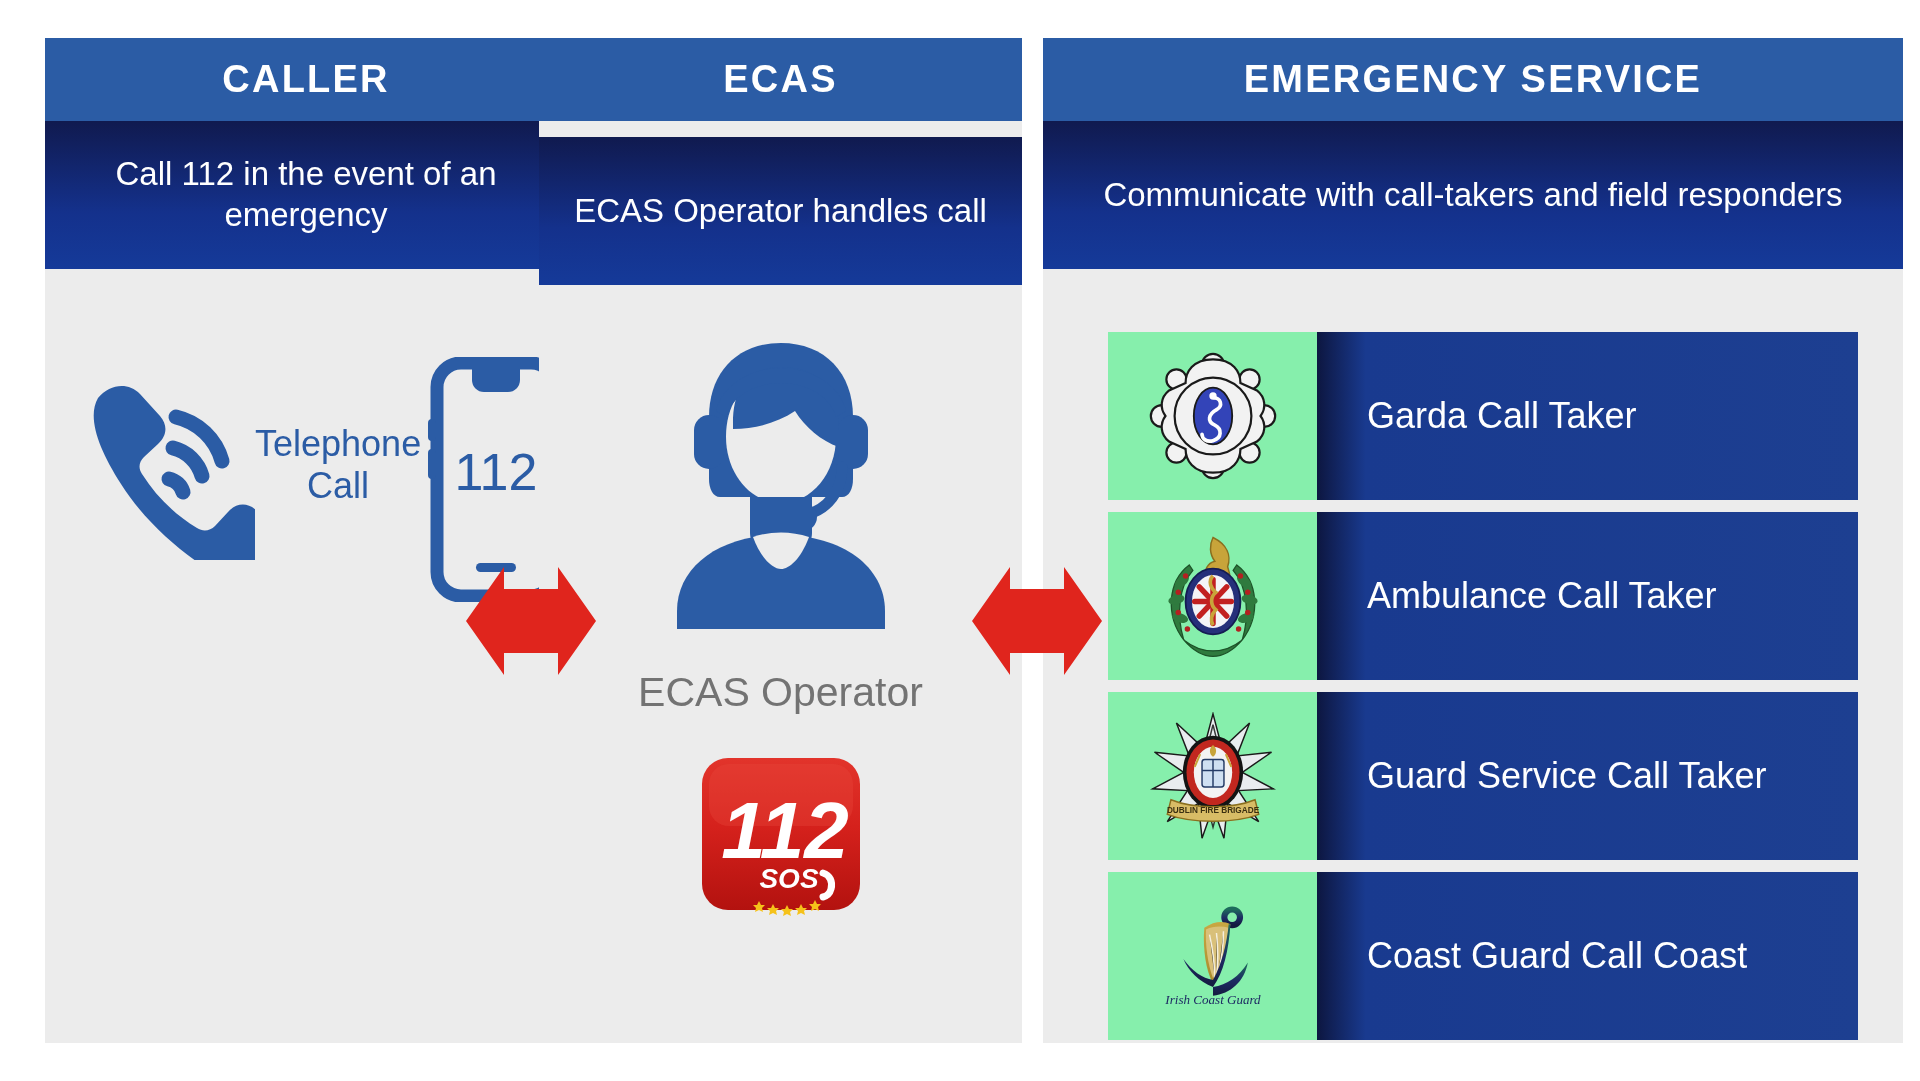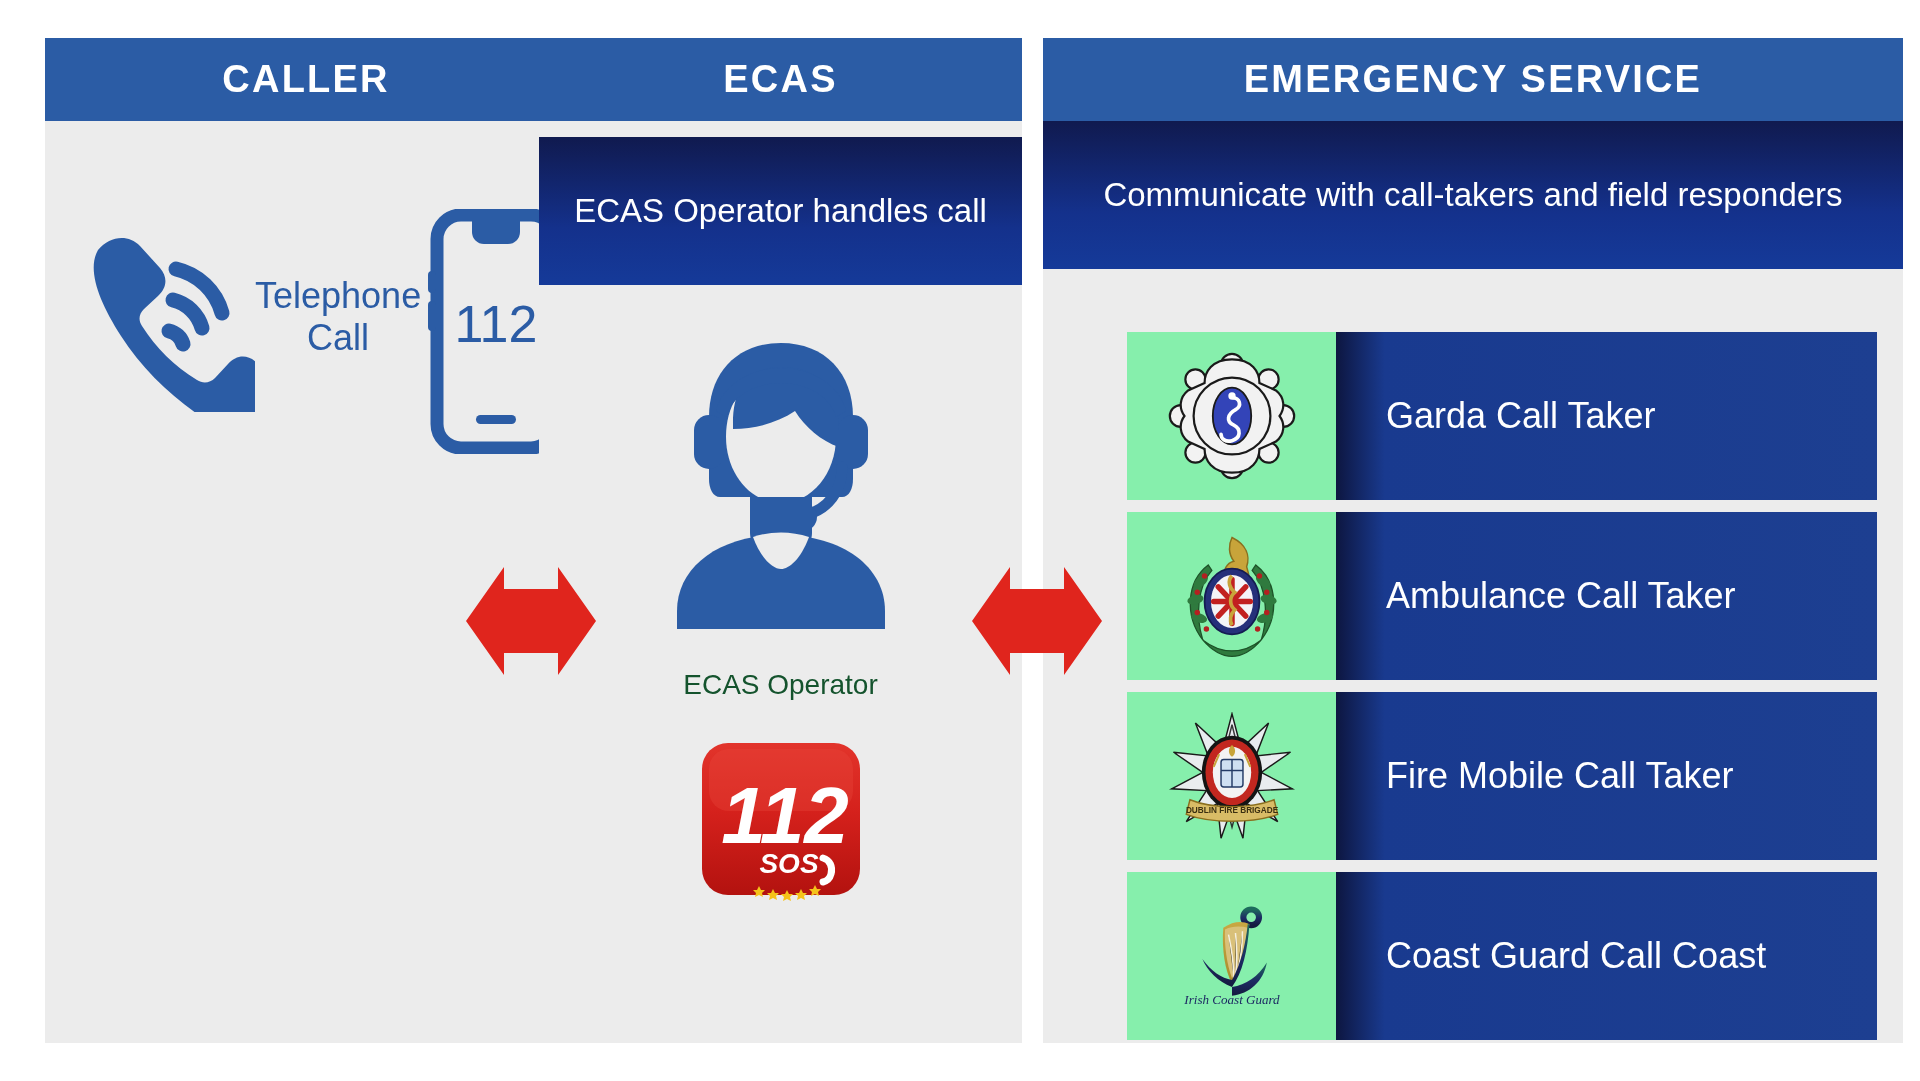--- a/index.html
+++ b/index.html
@@ -63,22 +63,22 @@
     align-items: center;
     padding-top: 44px;
   }
   .label-blue {
     color: #2b5ca5;
     font-size: 36px;
     margin-top: 14px;
     text-align: center;
   }
   .label-red {
-    color: #14532d;
-    font-size: 28px;
+    color: #737373;
+    font-size: 41px;
     text-align: center;
   }
 
   
   .ecas-stack {
     display: flex;
     flex-direction: column;
     align-items: center;
     padding-top: 36px;
   }
@@ -88,21 +88,21 @@
     position: absolute;
     width: 130px; height: 108px;
     z-index: 6;
   }
   #arrow-left  { left: 466px;  top: 567px; }
   #arrow-right { left: 972px;  top: 567px; }
 
   
   .svc-list {
     position: absolute;
-    left: 75px; top: 63px;
+    left: 56px; top: 63px;
     width: 750px;
     padding-left: 9px;
   }
   .svc-row {
     display: flex;
     align-items: stretch;
     height: 168px;
     margin-bottom: 12px;
   }
   .svc-logo {
@@ -123,20 +123,23 @@
     font-size: 36px;
   }
 </style>
 </head>
 <body>
 
 <div id="stage">
 
   <div class="column" id="col-caller">
     <div class="col-title">CALLER</div>
+    <div class="col-sub">
+      <span>Call 112 in the event of an emergency</span>
+    </div>
     <div class="col-body">
       <div class="caller-stack">
 
         <div style="width:210px;height:205px;">
           <svg viewBox="0 0 210 205" width="210" height="205">
             <path d="M63 57 c12 -14 30 -16 42 -4 l20 22 c8 9 7 20 -2 28 l-14 13 c-5 5 -6 11 -2 17 c14 22 32 40 55 54 c6 4 13 3 18 -2 l13 -14 c8 -9 19 -10 28 -2 l-1 -1 l21 19 c12 11 11 29 -3 41 c-17 14 -38 16 -57 5 C147 213 110 181 86 143 C63 107 52 76 63 57 Z" transform="translate(-10,-14)" fill="#2b5ca5"></path>
             <path d="M131 62 a62 62 0 0 1 46 44" fill="none" stroke="#2b5ca5" stroke-width="15" stroke-linecap="round"></path>
             <path d="M128 93 a40 40 0 0 1 29 28" fill="none" stroke="#2b5ca5" stroke-width="15" stroke-linecap="round"></path>
             <path d="M124 124 a19 19 0 0 1 14 13" fill="none" stroke="#2b5ca5" stroke-width="15" stroke-linecap="round"></path>
           </svg>
@@ -309,21 +312,21 @@
               <line x1="70" y1="52" x2="70" y2="82" stroke="#243b66" stroke-width="1.6"></line>
               <line x1="58" y1="64" x2="82" y2="64" stroke="#243b66" stroke-width="1.6"></line>
               <path d="M70 36 c-5 4 -4 10 0 13 c4 -3 5 -9 0 -13 Z" fill="#c8a43a"></path>
               <g stroke="#c8a43a" stroke-width="2.2" fill="none">
                 <path d="M56 46 l-6 14 M84 46 l6 14"></path>
               </g>
               <path d="M24 96 c24 10 68 10 92 0 l4 16 c-26 10 -74 10 -100 0 Z" fill="#d8bc66" stroke="#8a6f1e" stroke-width="1.6"></path>
               <text x="70" y="110" fill="#3a2f10" font-family="Liberation Sans, sans-serif" font-size="9" text-anchor="middle" font-weight="bold">DUBLIN FIRE BRIGADE</text>
             </svg>
           </div>
-          <div class="svc-bar">Fire Mobile Call Taker</div>
+          <div class="svc-bar">Guard Service Call Taker</div>
         </div>
 
         <div class="svc-row">
           <div class="svc-logo" style="flex-direction:column;">
             <svg viewBox="0 0 140 118" width="122" height="103">
               <defs>
                 <linearGradient id="cgNavy" x1="0" y1="0" x2="0" y2="1">
                   <stop offset="0%" stop-color="#1d6b5c"></stop>
                   <stop offset="55%" stop-color="#1d2a63"></stop>
                   <stop offset="100%" stop-color="#141a3f"></stop>

